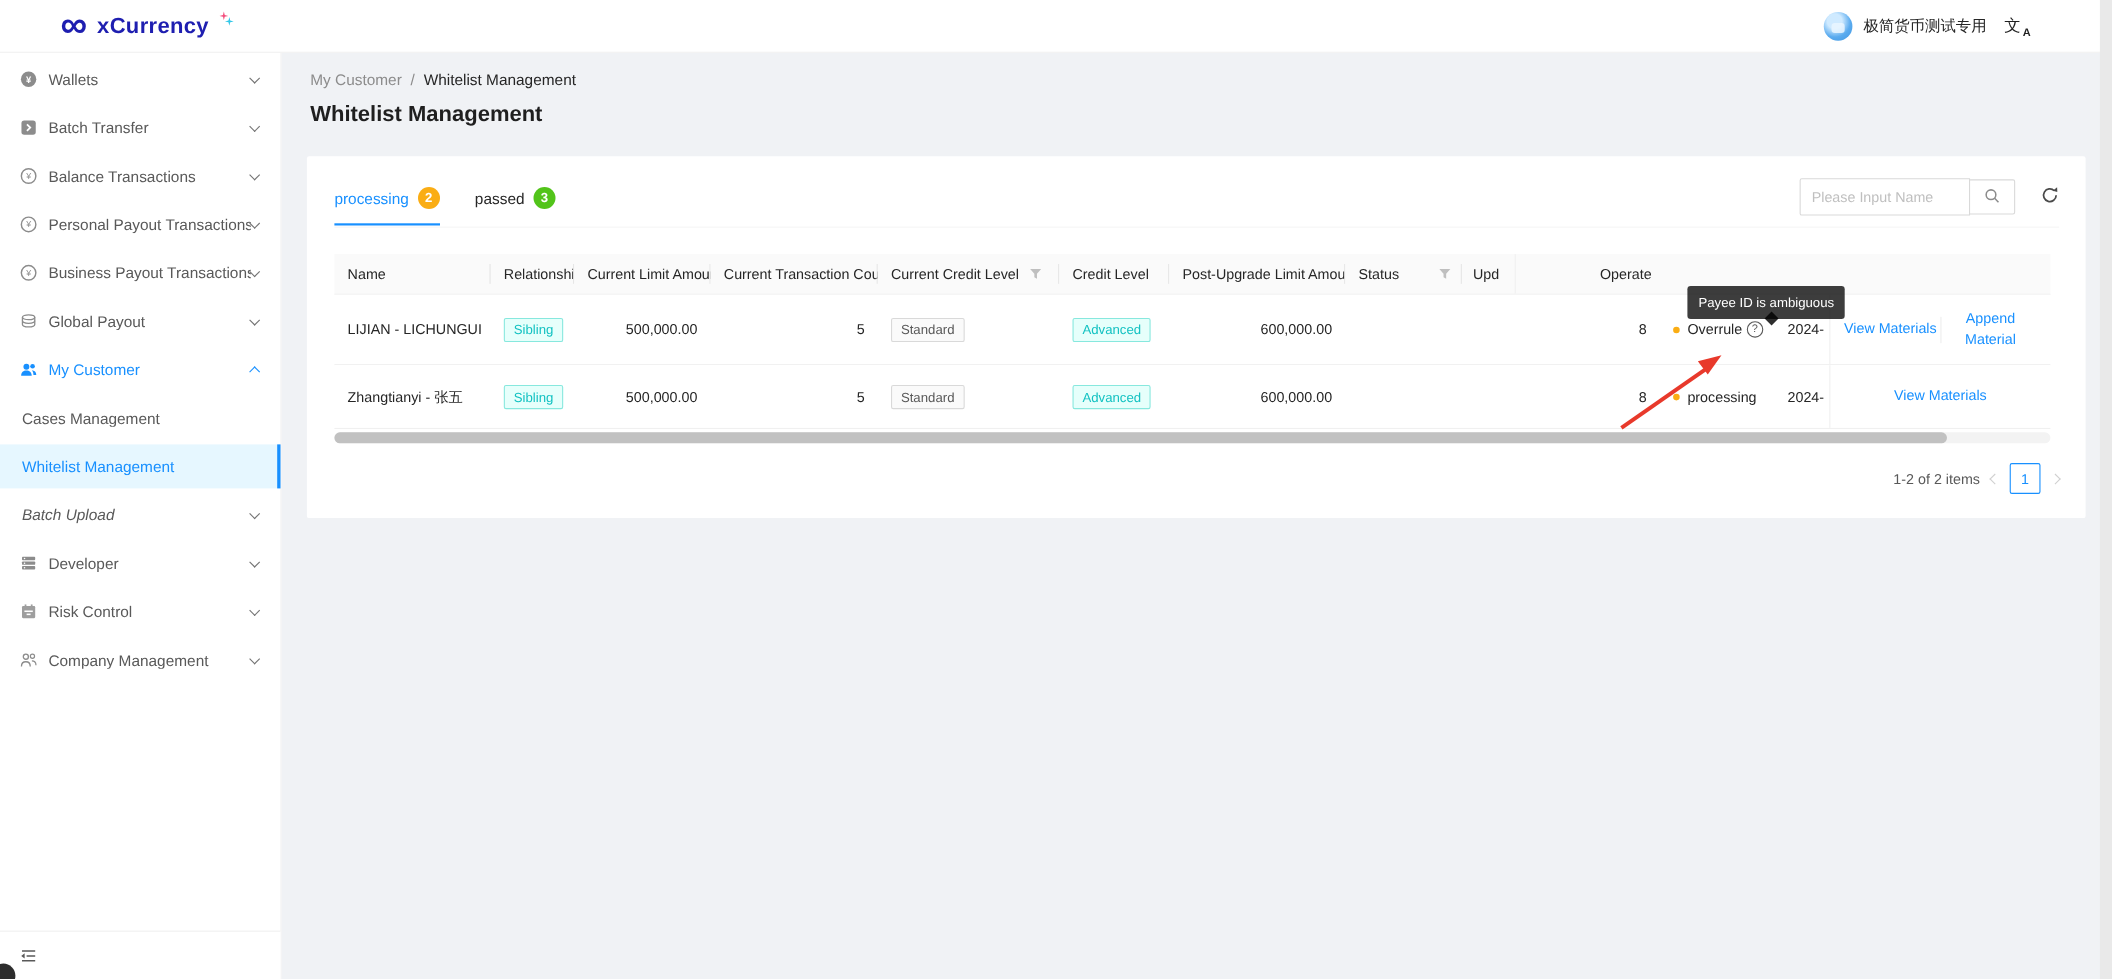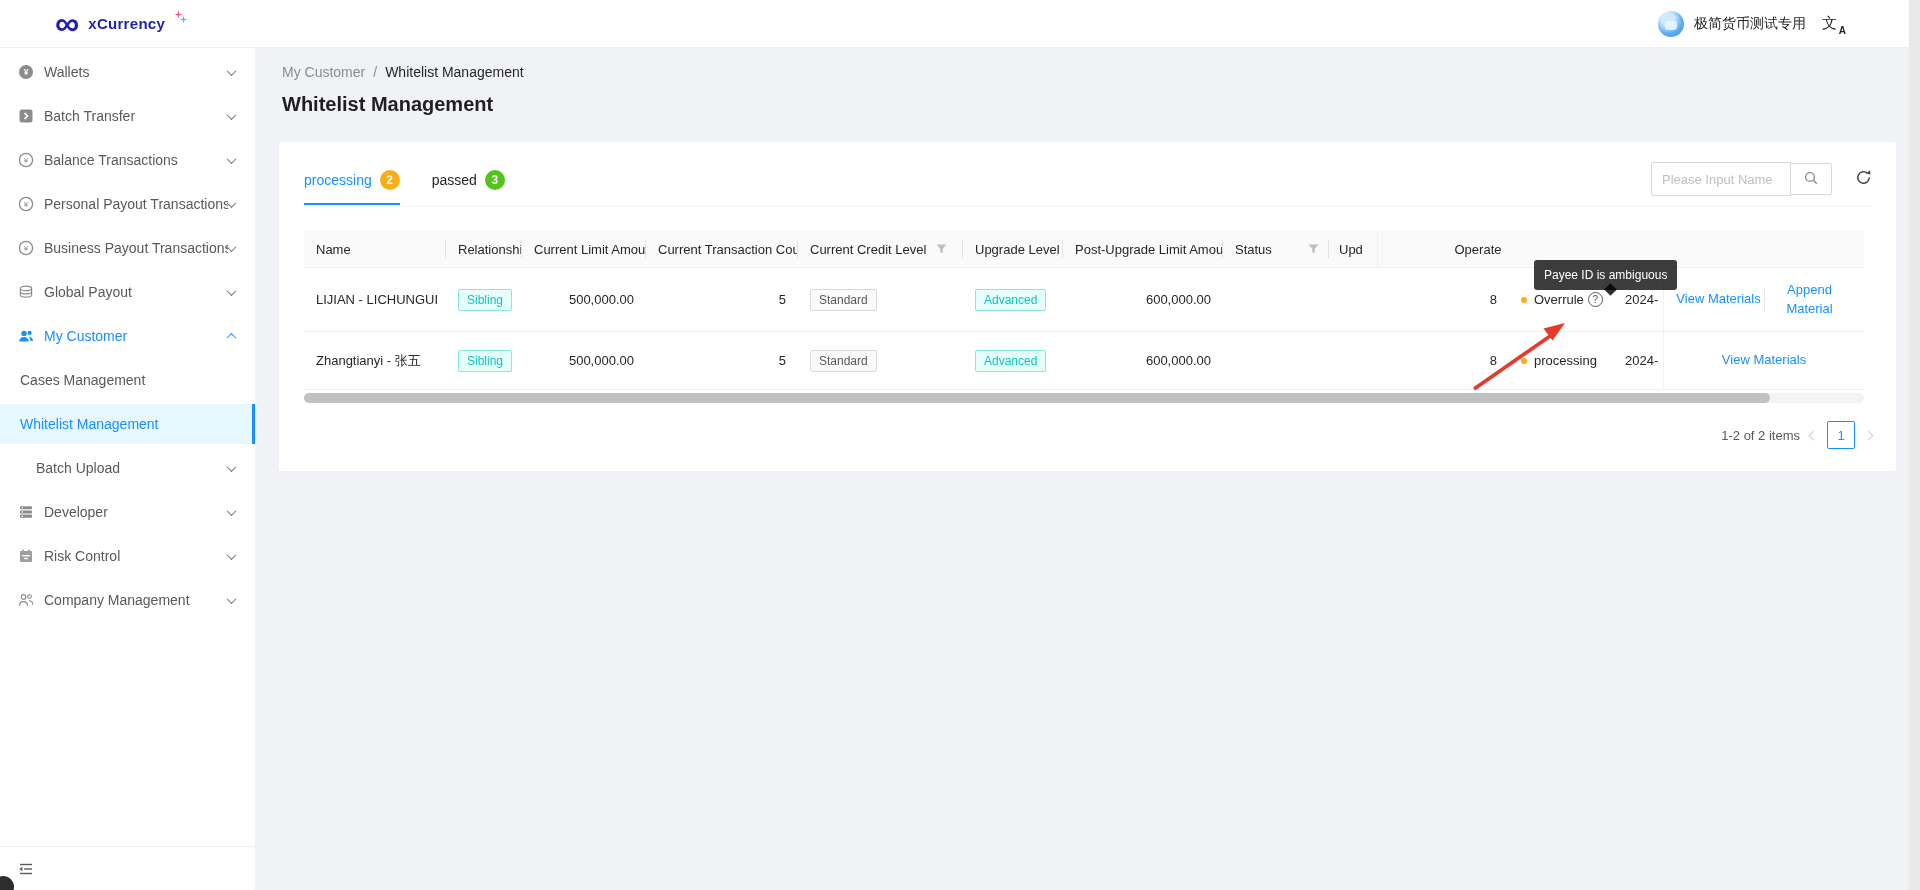--- a/index.html
+++ b/index.html
@@ -5,21 +5,21 @@
 * { margin:0; padding:0; box-sizing:border-box; }
 html,body { width:1920px; height:890px; overflow:hidden; }
 body { font-family:"Liberation Sans", sans-serif; background:#f0f2f5; position:relative; color:#262626; }
 
 
 .app-header { position:absolute; top:0; left:0; width:1920px; height:48px; background:#fff;
   border-bottom:1px solid #f0f0f0; display:flex; align-items:center; justify-content:space-between;
   padding:0 48px 0 55px; z-index:30; }
 .logo { display:flex; align-items:flex-start; gap:9px; }
 .logo-sym { font-size:34px; line-height:30px; font-weight:bold; color:#1e1eb0; }
-.logo-text { font-size:15px; line-height:32px; font-weight:600; color:#1e1eb0; letter-spacing:.3px; }
+.logo-text { font-size:20px; line-height:32px; font-weight:600; color:#1e1eb0; letter-spacing:.3px; }
 .logo-spark { margin-top:2px; }
 .header-right { display:flex; align-items:center; gap:16px; margin-right:28px; }
 .avatar { width:26px; height:26px; border-radius:50%;
   background:radial-gradient(circle at 38% 32%, #cfeaff 0 28%, #5aabef 60%, #3f95e0); position:relative; }
 .avatar::after { content:""; position:absolute; left:7px; top:10px; width:12px; height:9px;
   background:#eaf6ff; border-radius:3px; opacity:.85; }
 .username { font-size:14px; color:#262626; }
 .translate { position:relative; width:22px; height:20px; cursor:pointer; }
 .translate .t1 { font-size:15px; color:#1f1f1f; }
 .translate .t2 { position:absolute; right:-2px; bottom:-2px; font-size:10px; font-weight:bold; color:#1f1f1f; }
@@ -52,21 +52,21 @@
 
 .card { margin:26px 24px 0 23px; background:#fff; border-radius:2px; padding:20px 24px 16px 25px; position:relative; }
 .toolbar { display:flex; justify-content:space-between; align-items:center; border-bottom:1px solid #f5f5f5; }
 .tabs { display:flex; gap:32px; }
 .tab { display:flex; align-items:center; gap:8px; padding:6px 0 13px; font-size:14px; color:#262626;
   cursor:pointer; border-bottom:2px solid transparent; }
 .tab.active { color:#1890ff; border-bottom-color:#1890ff; }
 .tab-badge { min-width:20px; height:20px; border-radius:10px; padding:0 6px; color:#fff; font-size:12px;
   display:inline-flex; align-items:center; justify-content:center; font-weight:bold; }
 .search-group { display:flex; align-items:center; margin-bottom:10px; }
-.search-input { width:140px; height:32px; border:1px solid #d9d9d9; border-radius:2px 0 0 2px;
+.search-input { width:155px; height:32px; border:1px solid #d9d9d9; border-radius:2px 0 0 2px;
   padding:16px 10px; font-size:13px; color:#262626; outline:none; }
 .search-input::placeholder { color:#bfbfbf; }
 .search-btn { width:42px; height:32px; border:1px solid #d9d9d9; border-left:1px solid #d9d9d9; margin-left:-1px;
   background:#fff; border-radius:0 2px 2px 0; display:flex; align-items:center; justify-content:center; cursor:pointer; }
 .refresh-btn { margin-left:23px; background:none; border:none; cursor:pointer; display:flex; align-items:center; }
 
 
 .table { margin-top:24px; width:1560px; font-size:13px; }
 .trow { display:flex; border-bottom:1px solid #f0f0f0; }
 .thead { background:#fafafa; }
@@ -219,21 +219,21 @@
       <span class="mi-label">My Customer</span>
       <span class="chev up"></span>
     </div>
     <div class="menu-item sub">
       <span class="mi-label" style="margin-left:0;">Cases Management</span>
     </div>
     <div class="menu-item sub selected">
       <span class="mi-label" style="margin-left:0;">Whitelist Management</span>
     </div>
     <div class="menu-item sub">
-      <span class="mi-label" style="margin-left:16px;">Batch Upload</span>
+      <span class="mi-label" style="margin-left:0;font-style:italic;">Batch Upload</span>
       <span class="chev down"></span>
     </div>
     <div class="menu-item">
       <span class="icon16">
         <svg width="16" height="16" viewBox="0 0 16 16">
             <g fill="#8c8c8c">
               <rect x="2" y="2.2" width="12" height="3.1" rx="0.8"></rect>
               <rect x="2" y="6.4" width="12" height="3.1" rx="0.8"></rect>
               <rect x="2" y="10.6" width="12" height="3.1" rx="0.8"></rect>
             </g>
@@ -334,21 +334,21 @@
         <div class="cell c2 hsep">Current Limit Amount</div>
         <div class="cell c3 hsep">Current Transaction Count</div>
         <div class="cell c4 hsep">
           <span>Current Credit Level</span>
           <span class="funnel">
             <svg width="11" height="10" viewBox="0 0 11 10">
                 <path d="M0.5 0.5 h10 l-3.8 4.4 v4.4 l-2.4 -1.2 v-3.2 z" fill="#bfbfbf"></path>
               </svg>
           </span>
         </div>
-        <div class="cell c5 hsep">Upgrade Level</div>
+        <div class="cell c5 hsep">Credit Level</div>
         <div class="cell c6 hsep">Post-Upgrade Limit Amount</div>
         <div class="cell c8 hsep" style="justify-content:space-between; padding-right:10px;">
           <span>Status</span>
           <span class="funnel">
             <svg width="11" height="10" viewBox="0 0 11 10">
                 <path d="M0.5 0.5 h10 l-3.8 4.4 v4.4 l-2.4 -1.2 v-3.2 z" fill="#bfbfbf"></path>
               </svg>
           </span>
         </div>
         <div class="cell c9">Upd</div>

